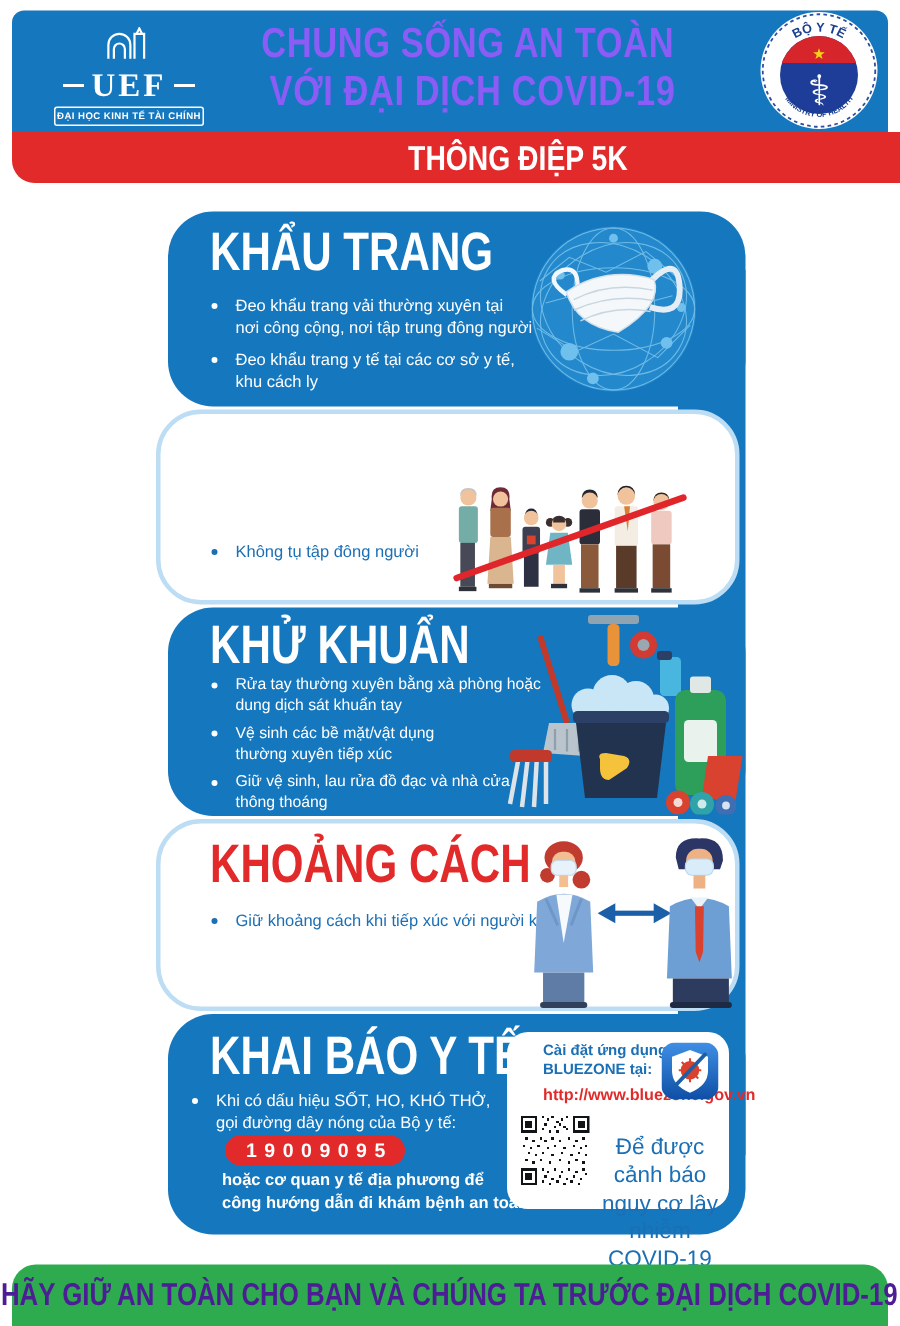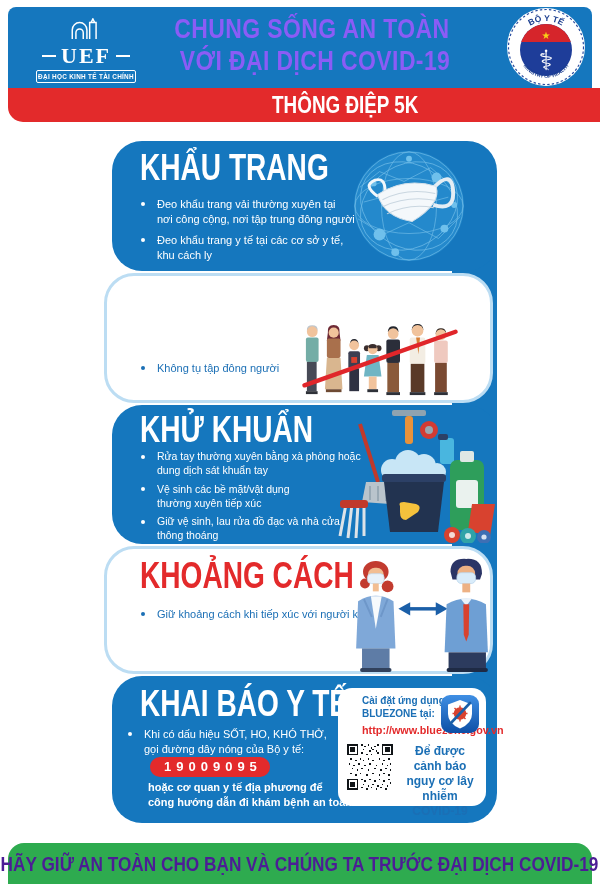--- a/index.html
+++ b/index.html
@@ -47,22 +47,22 @@
   .white-text{color:#fff;}
   
   .pill{left:150px;top:757px;background:var(--accent-red);color:#fff;border-radius:10px;
     padding:3px 8px 3px 14px;font-weight:bold;font-size:13px;letter-spacing:5px;line-height:1.1;}
   
   .panel{left:338px;top:688px;width:148px;height:118px;background:#fff;border-radius:14px;box-sizing:border-box;padding:7px 24px;}
   .install{color:var(--text-blue);font-weight:bold;font-size:10px;line-height:1.25;white-space:pre-line;width:86px;}
   .bz-icon{position:absolute;right:7px;top:7px;}
   .bz-url{color:var(--accent-red);font-weight:bold;font-size:10.8px;margin-top:4px;white-space:nowrap;}
   .qr{position:absolute;left:9px;top:56px;}
-  .qr-cap{position:absolute;left:62px;top:56px;width:80px;text-align:center;color:var(--text-blue);
-    font-weight:bold;font-size:12px;line-height:1.25;white-space:pre-line;}
+  .qr-cap{position:absolute;left:62px;top:68px;width:80px;text-align:center;color:var(--text-blue);
+    font-weight:normal;font-size:15px;line-height:1.25;white-space:pre-line;}
   
   .footer{left:8px;top:843px;width:584px;height:41px;background:var(--footer-green);
     border-radius:16px 16px 0 0;display:flex;align-items:center;justify-content:center;
     color:#4c1d95;font-weight:bold;font-size:21px;}
 </style>
 </head>
 <body>
 
 <div id="poster" style="--poster-blue: #1577BE; --accent-red: #E32A2B; --footer-green: #2EAB4F; --text-blue: #1B6FB5; --window-border: #BCDDF3;">
 

